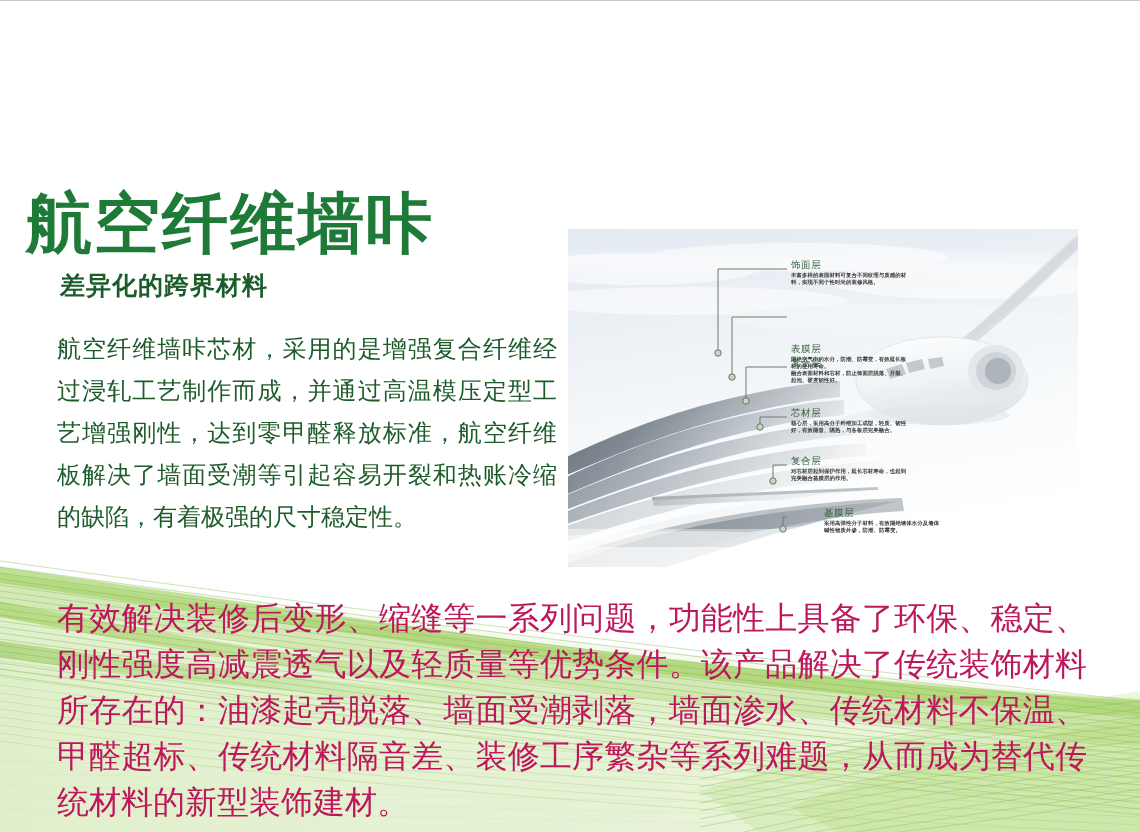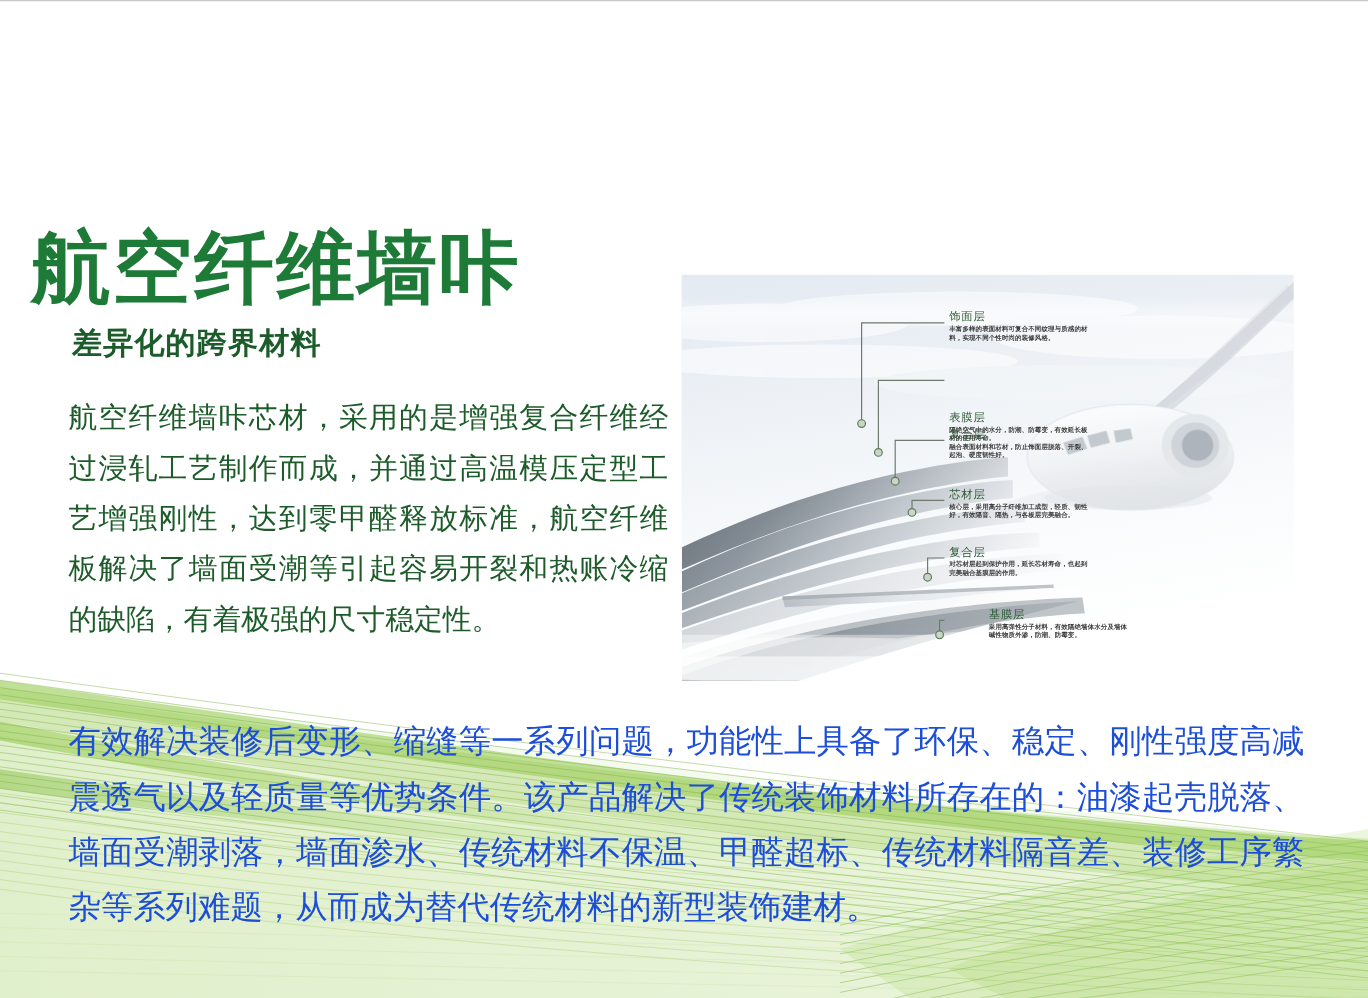--- a/index.html
+++ b/index.html
@@ -54,23 +54,23 @@
     line-height:42px;
     color:#1d5c2a;
     letter-spacing:0px;
     z-index:3;
     text-align:justify;
   }
 
   
   #bottom-paragraph{
     position:absolute;left:57px;top:594px;width:1030px;
-    font-size:27px;
+    font-size:32px;
     line-height:46px;
-    color:#1d4ed8;
+    color:#be185d;
     z-index:3;
     text-align:justify;
   }
 
   
   #diagram{
     position:absolute;left:568px;top:228px;width:510px;height:338px;
     z-index:2;
     overflow:hidden;
     background:linear-gradient(170deg,#e9eef3 0%,#eef2f6 25%,#f4f7fa 50%,#fbfcfd 78%,#ffffff 100%);

